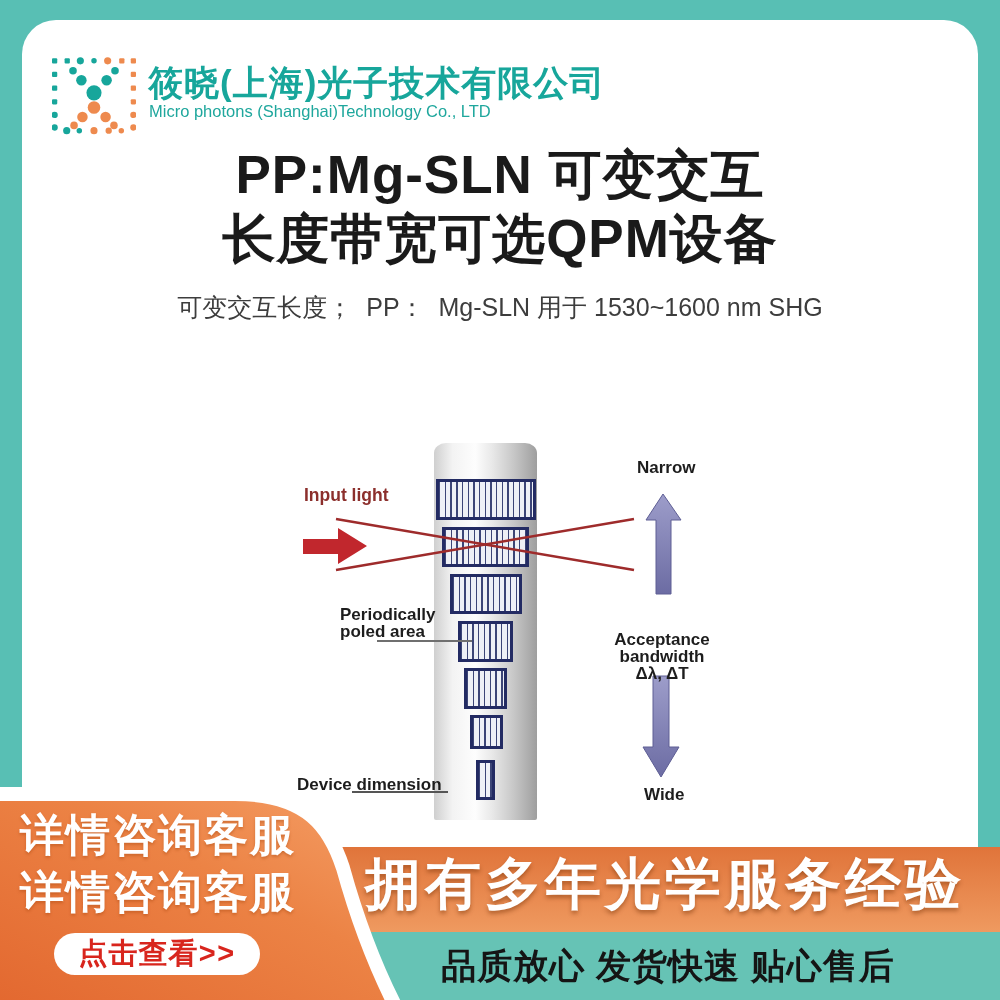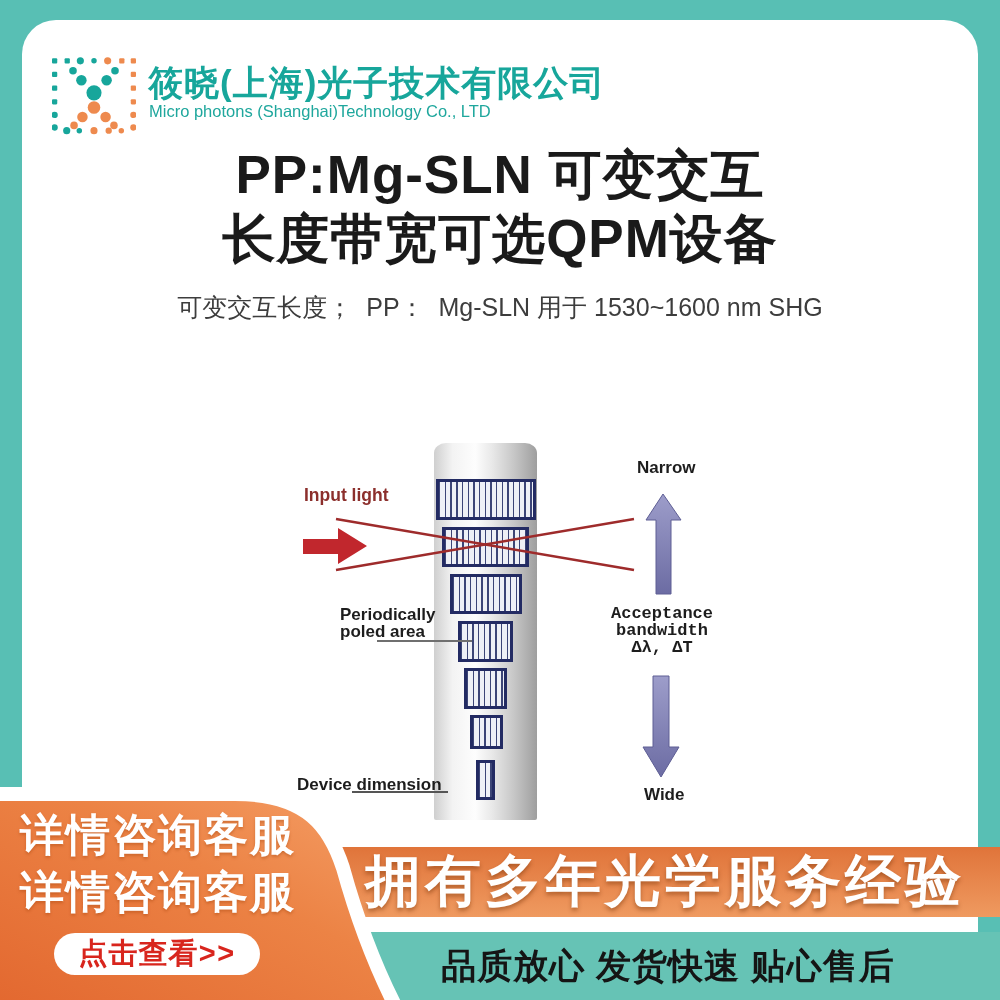--- a/index.html
+++ b/index.html
@@ -44,23 +44,23 @@
     background:repeating-linear-gradient(90deg,#3c4577 0 1.4px,#eef0f6 1.4px 5.7px);
   }
   .diagram svg { position:absolute; left:0; top:0; }
   .dlabel { position:absolute; font-size:17px; font-weight:700; color:#1d1d1d; line-height:17px; white-space:nowrap; }
   .dlabel.red { color:#8c2f2c; font-size:17.5px; }
   .dlabel.center { text-align:center; }
   .pointer-line { position:absolute; height:2px; background:#6f6f6f; }
 
   
   .banner-orange {
-    position:absolute; left:300px; top:847px; width:700px; height:70px; z-index:3;
+    position:absolute; left:300px; top:847px; width:700px; height:85px; z-index:3;
     background:linear-gradient(180deg,#e0743a 0%,#ef9a60 100%);
-    display:flex; align-items:center; justify-content:center;
+    display:flex; align-items:flex-start; justify-content:center;
   }
   .banner-orange span {
     font-size:56px; font-weight:700; color:#ffffff; letter-spacing:4px; white-space:nowrap;
     text-shadow:0 3px 4px rgba(110,45,0,0.45); padding-left:30px;
   }
   .banner-teal {
     position:absolute; left:300px; top:932px; width:700px; height:68px; z-index:3;
     background:#66c3b5; display:flex; align-items:center; justify-content:center;
   }
   .banner-teal span {
@@ -168,21 +168,21 @@
 
     <polygon points="303,539 338,539 338,528 367,546 338,564 338,554 303,554" fill="#c1272d"></polygon>
 
     <polygon points="663,494 681,520 671,520 671,594 656,594 656,520 646,520" fill="url(#pgrad)" stroke="#5e5e94" stroke-width="1"></polygon>
 
     <polygon points="653,676 669,676 669,747 679,747 661,777 643,747 653,747" fill="url(#pgrad)" stroke="#5e5e94" stroke-width="1"></polygon>
   </svg>
 
   <div class="dlabel red" style="left:304px; top:487px;">Input light</div>
   <div class="dlabel" style="left:637px; top:459px;">Narrow</div>
-  <div class="dlabel center" style="left:596px; top:605px; width:132px;font-family:Liberation Mono, monospace;">
+  <div class="dlabel center" style="left:596px; top:631px; width:132px;">
     <div>Acceptance</div>
     <div>bandwidth</div>
     <div>Δλ, ΔT</div>
   </div>
   <div class="dlabel" style="left:644px; top:786px;">Wide</div>
   <div class="dlabel" style="left:340px; top:606px;">
     <div>Periodically</div>
     <div>poled area</div>
   </div>
   <div class="pointer-line" style="left:377px; top:640px; width:95px;"></div>

